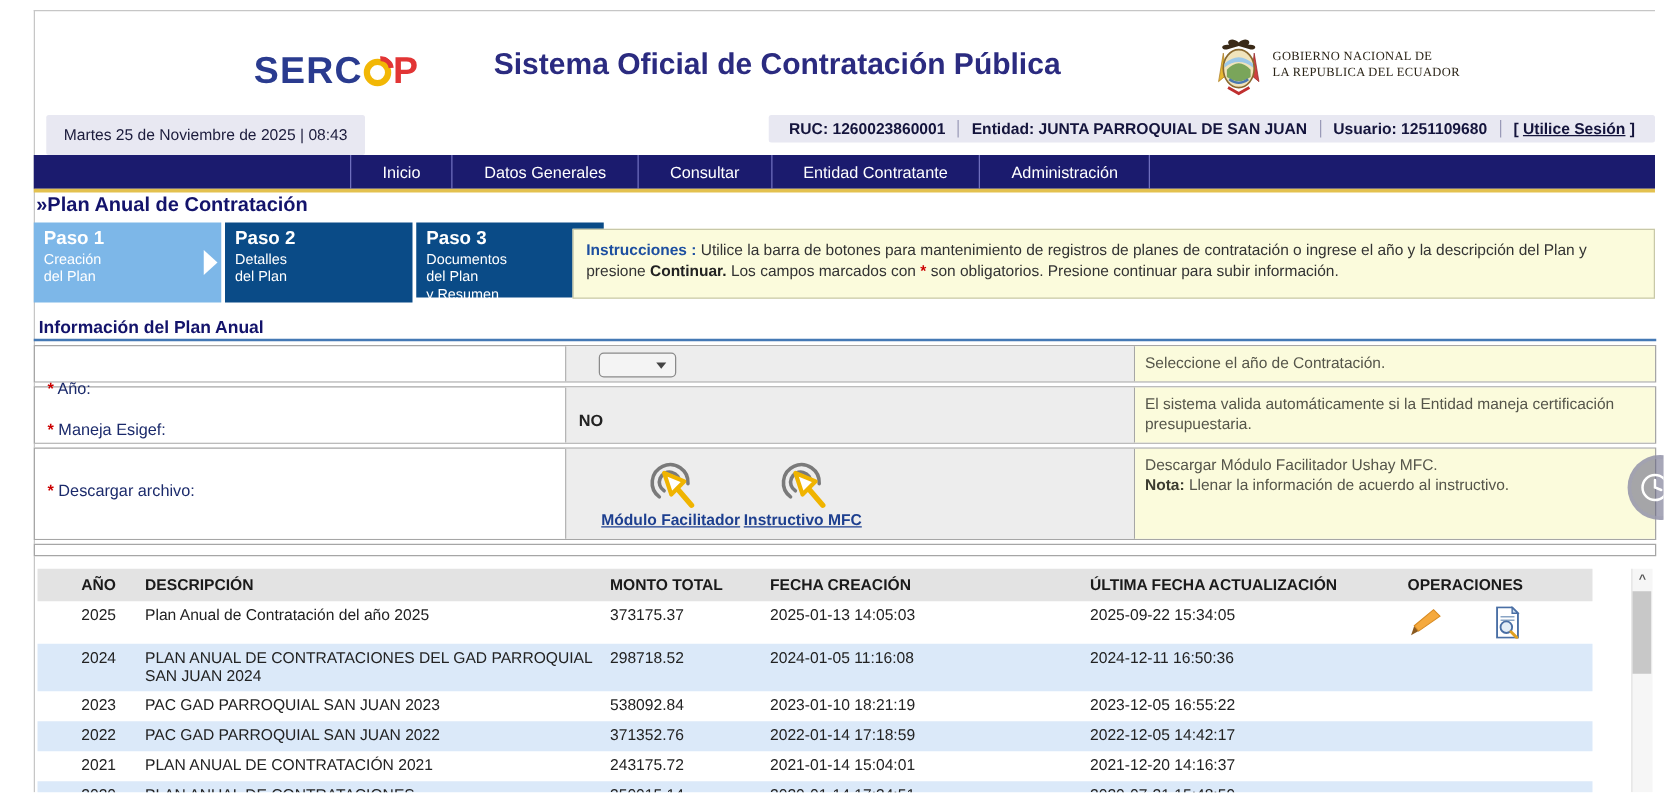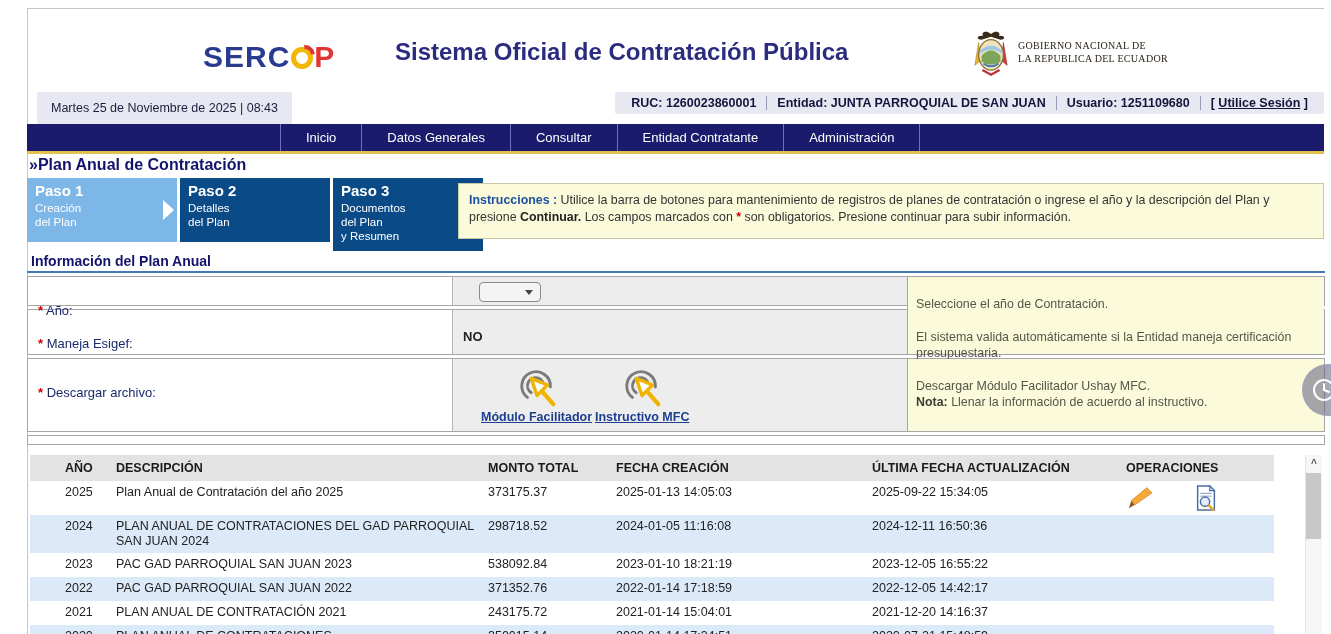--- a/index.html
+++ b/index.html
@@ -51,21 +51,21 @@
   }
   .nav-item:first-child { border-left:1px solid #6f6fbe; }
   .gold-line { position:absolute; left:27px; top:151px; width:1297px; height:3px; background:#e3c14f; }
   
   .page-title { position:absolute; left:29px; top:156px; font-size:16px; font-weight:bold; color:#13136b; }
   
   .steps { position:absolute; left:27px; top:178px; display:flex; gap:3px; }
   .step { width:150px; height:64px; padding:4px 0 0 8px; color:#fff; position:relative; cursor:pointer; }
   .step.active { background:var(--c-step-active,#7db7e8); }
   .step.inactive { background:var(--c-step-inactive,#0a4b87); }
-  .step.tall { height:73px; }
+  .step.tall { height:60px; }
   .step h3 { font-size:15px; font-weight:bold; margin-bottom:2px; }
   .step .ln { font-size:11.5px; line-height:14px; }
   .step .arrow {
     position:absolute; right:3px; top:50%; transform:translateY(-50%);
     width:0; height:0; border-left:11px solid #fff; border-top:10px solid transparent; border-bottom:10px solid transparent;
   }
   
   .instructions {
     position:absolute; left:458px; top:183px; width:866px; min-height:56px;
     background:var(--c-panel-yellow,#fbfbdc); border:1px solid #c8c8a8; padding:8px 10px;
@@ -76,21 +76,21 @@
   .red-star { color:var(--c-red,#cc0000); font-weight:bold; }
   
   .info-section { position:absolute; left:27px; top:252px; width:1298px; }
   .section-head {
     font-size:14px; font-weight:bold; color:#13136b; padding:1px 0 2px 4px;
     border-bottom:2px solid #4579b5;
   }
   .form-row { display:flex; border:1px solid #a6a6a6; margin-top:3px; background:#fff; }
   .f-label { width:424px; padding:6px 0 0 10px; font-size:13px; color:#1b2a6b; background:#fff;margin-top:20px; }
   .f-mid { width:455px; background:var(--c-mid-gray,#ededed); border-left:1px solid #b5b5b5; position:relative; }
-  .f-help { flex:1; background:var(--c-panel-yellow,#fbfbdc); border-left:1px solid #a6a6a6; padding:19px 8px; font-size:12.4px; line-height:16px; color:#55554a; }
+  .f-help { flex:1; background:var(--c-panel-yellow,#fbfbdc); border-left:1px solid #a6a6a6; padding:5px 8px; font-size:12.4px; line-height:16px; color:#55554a; }
   .row-year { height:30px; }
   .row-esigef { height:46px; }
   .row-dl { height:74px; }
   .row-empty { height:10px; }
   .select-box {
     position:absolute; left:26px; top:5px; width:62px; height:20px;
     background:#f4f4f4; border:1px solid #8a8a8a; border-radius:4px;
     display:flex; align-items:center; justify-content:flex-end; padding-right:7px; cursor:pointer;
   }
   .select-box .chev { width:0; height:0; border-left:4px solid transparent; border-right:4px solid transparent; border-top:5px solid #444; }

